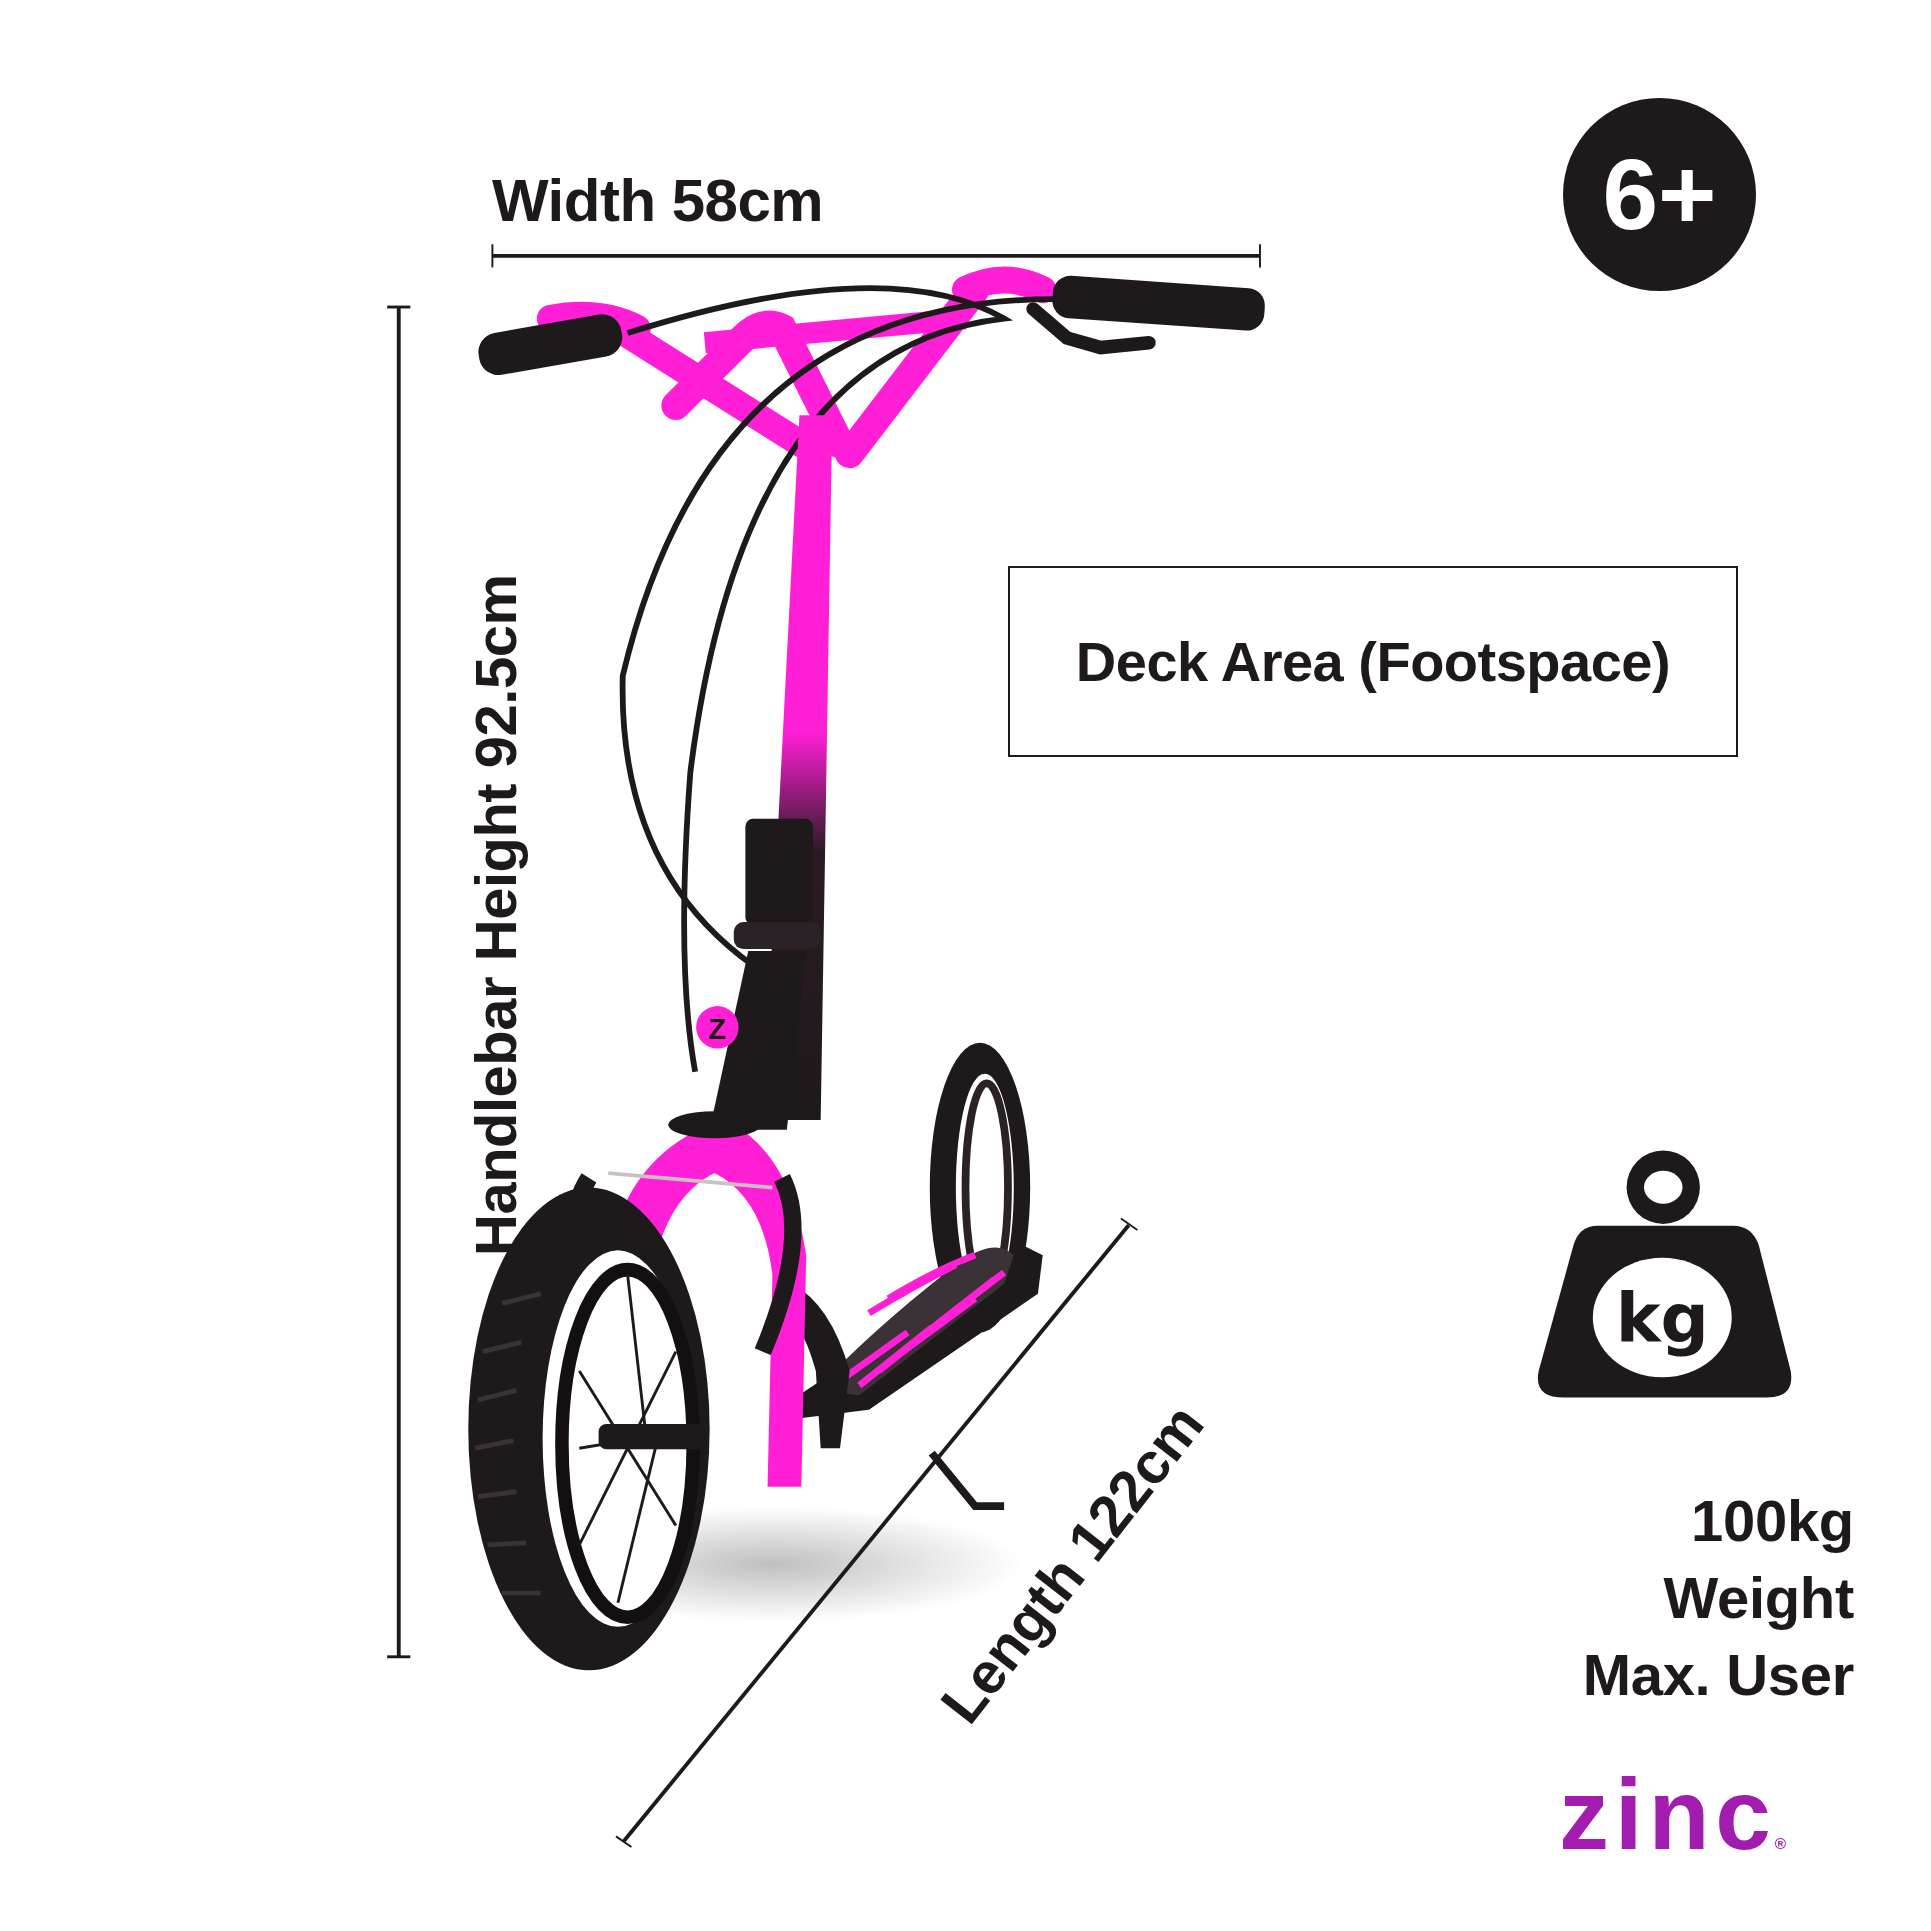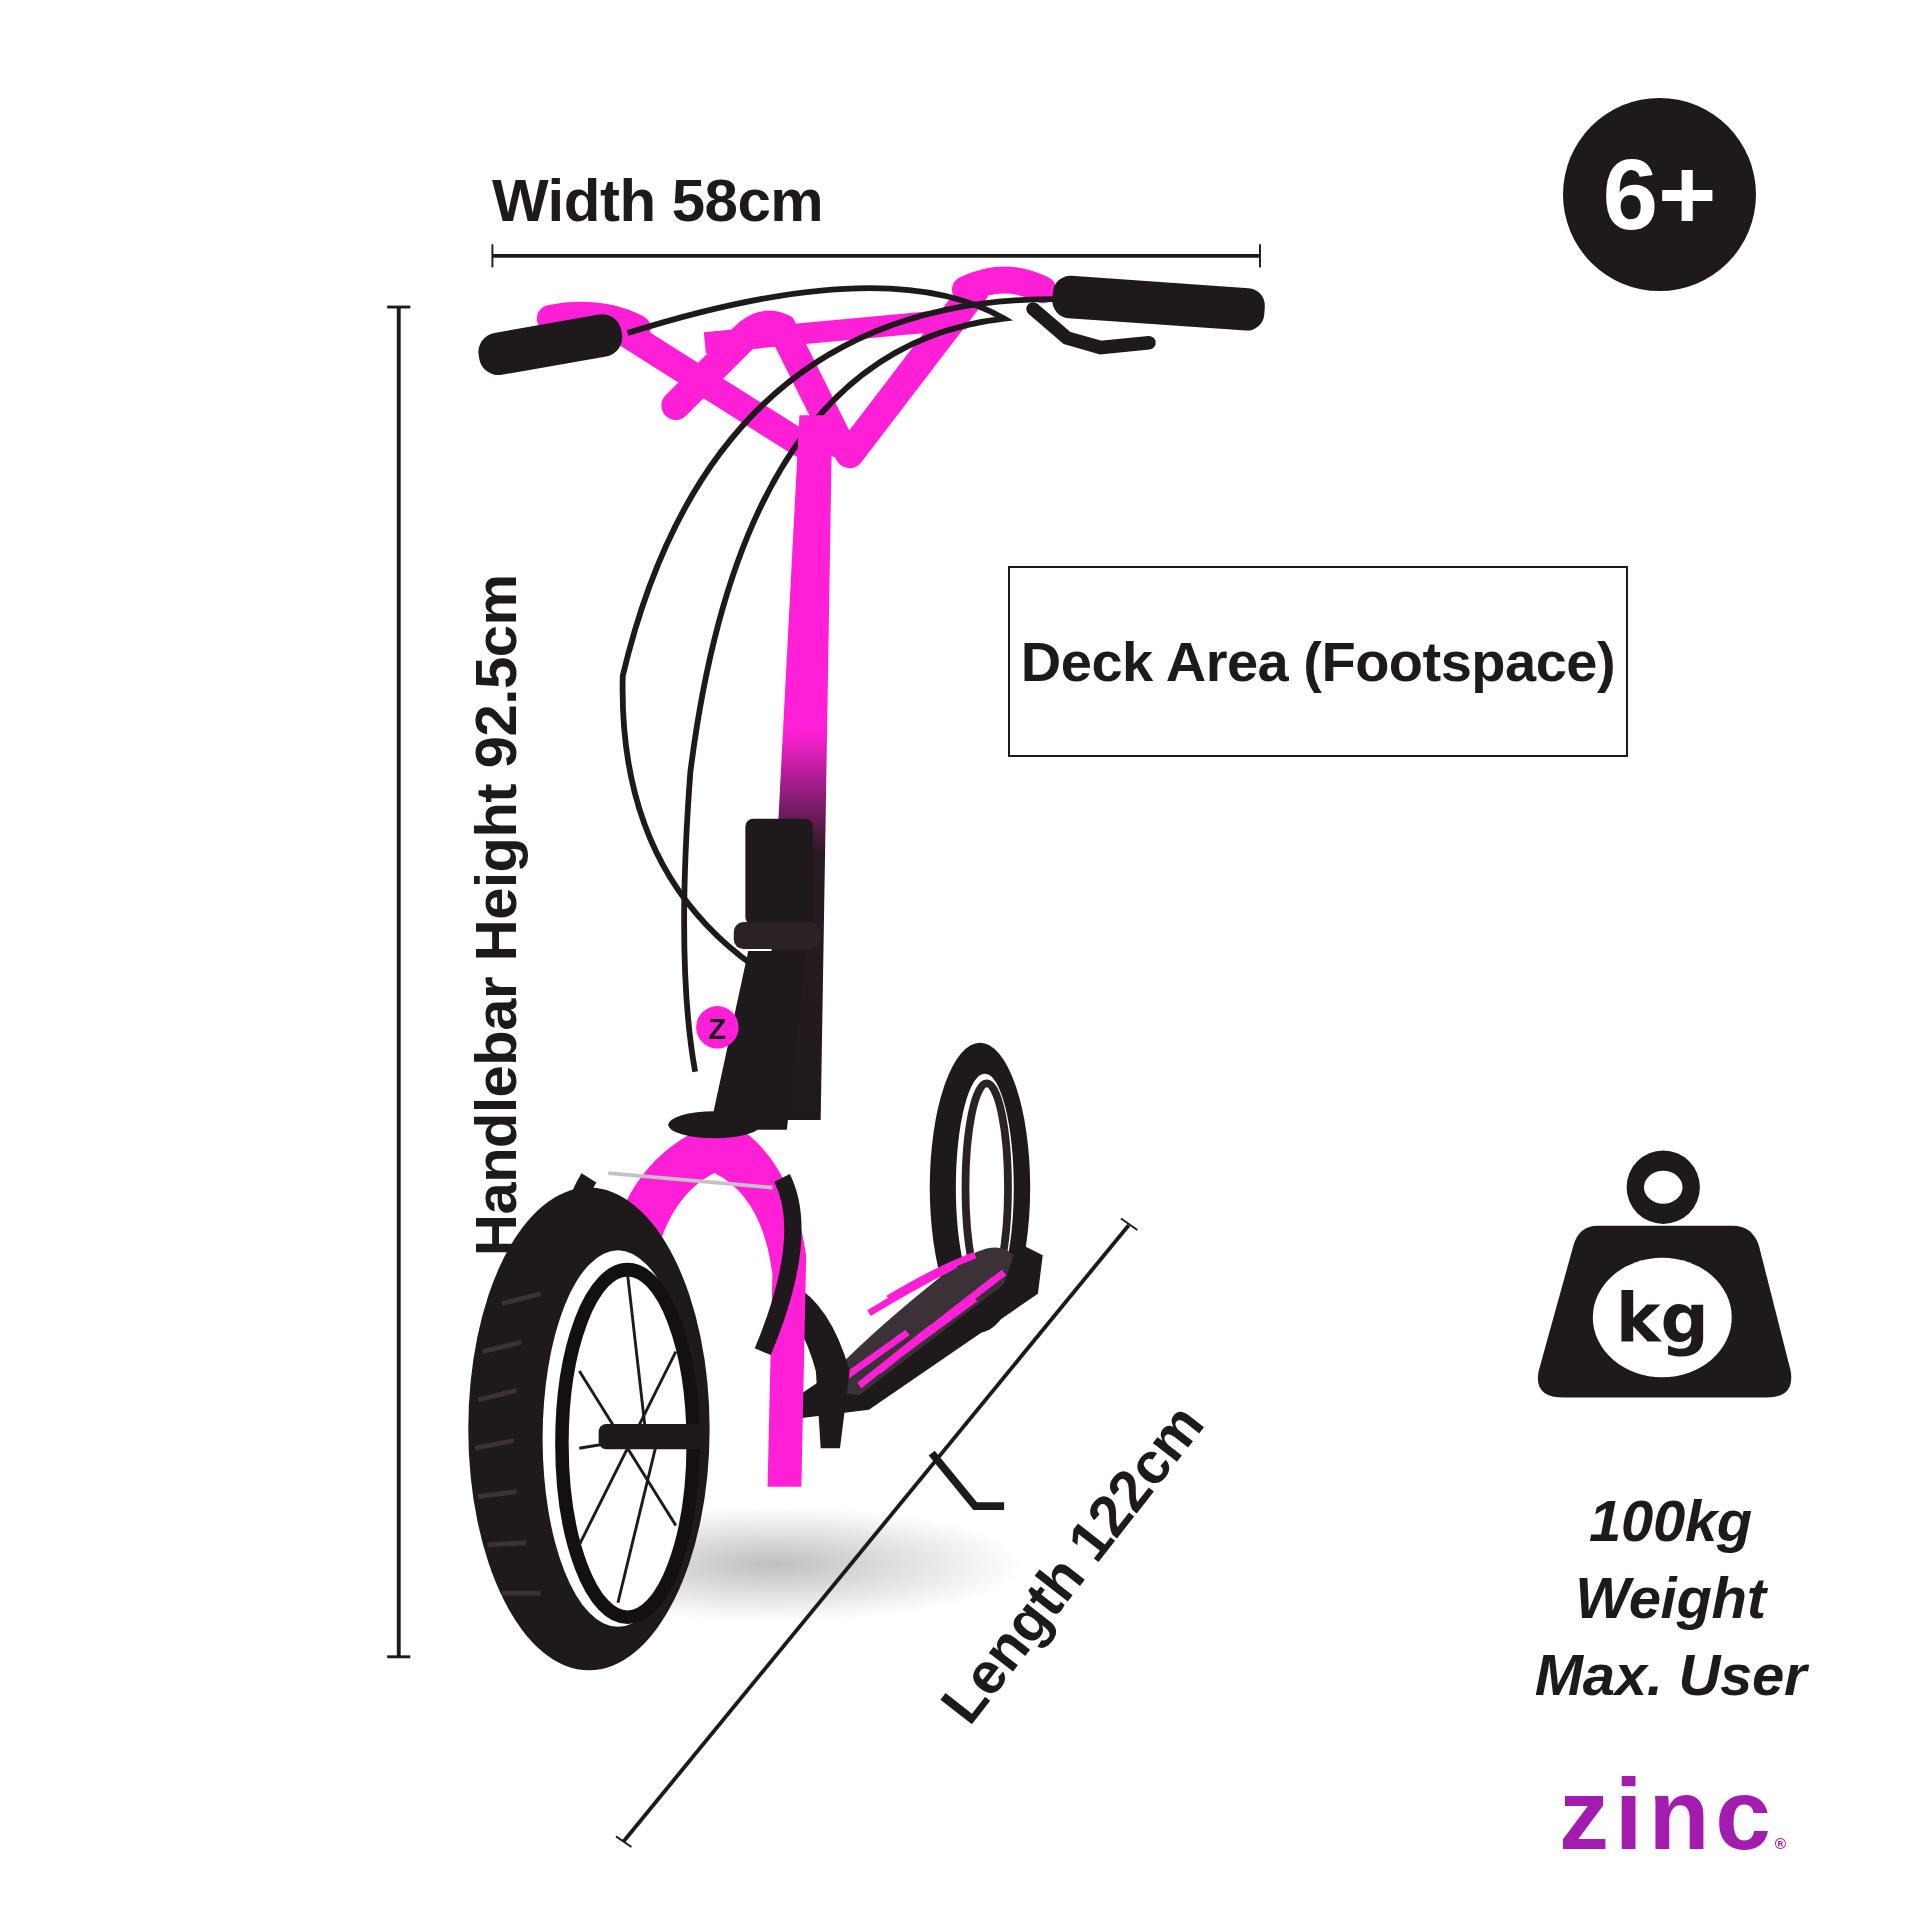--- a/index.html
+++ b/index.html
@@ -5,29 +5,29 @@
     html, body { margin: 0; padding: 0; background: #ffffff; }
     body { width: 1931px; height: 1931px; position: relative; overflow: hidden;
            font-family: "Liberation Sans", "DejaVu Sans", sans-serif; color: #1e1a1b; }
     .abs { position: absolute; }
     .label { font-weight: 700; color: #1e1a1b; white-space: nowrap; letter-spacing: -0.5px; }
     #width-label { left: 492px; width: 768px; top: 166px; text-align: left; font-size: 60px; }
     #height-label { left: 462px; top: 966px; font-size: 58px; transform-origin: 0 0;
                     transform: rotate(-90deg) translate(-290px, 0); }
     #length-label { font-size: 58px; left: 927px; top: 1694px; transform-origin: 0 0;
                     transform: rotate(-52deg); }
-    #deck-box { left: 1008px; top: 566px; width: 620px; height: 191px; border: 2.9px solid #1e1a1b;
+    #deck-box { left: 1008px; top: 566px; width: 730px; height: 191px; border: 2.9px solid #1e1a1b;
                 box-sizing: border-box; display: flex; flex-direction: column; align-items: center;
                 justify-content: center; }
     #deck-box span { font-size: 56px; font-weight: 700; line-height: 73px; letter-spacing: -0.5px; }
     #age-badge { left: 1563px; top: 98px; width: 193px; height: 193px; border-radius: 50%;
                  background: #1e1a1b; color: #fff; display: flex; align-items: center;
                  justify-content: center; font-size: 100px; font-weight: 700; }
     #weight-block { left: 1506px; top: 1139px; width: 328px; }
-    #weight-text { left: 1487px; top: 1482px; width: 367px; text-align: center; font-style: italic; }
+    #weight-text { left: 1487px; top: 1482px; width: 367px; text-align: right; }
     #weight-text div { font-size: 58px; font-weight: 700; line-height: 77px; letter-spacing: -0.3px; }
     #brand-logo { left: 1559px; top: 1757px; font-size: 100px; font-weight: 700; color: #a21caf;
                   letter-spacing: 5.8px; }
     #brand-logo sup { font-size: 15.4px; letter-spacing: 0; vertical-align: 0; margin-left: -1.9px; }
     svg.scooter { position: absolute; left: 0; top: 0; }
   </style>
 </head>
 <body>
 
 <svg class="scooter" width="1931" height="1931" viewBox="0 0 2000 2000">

